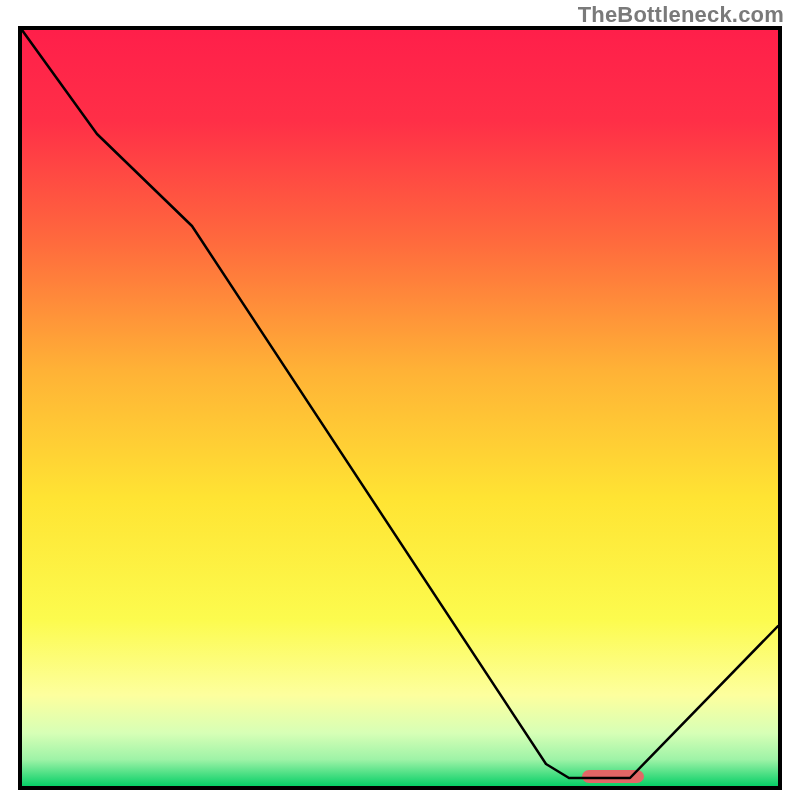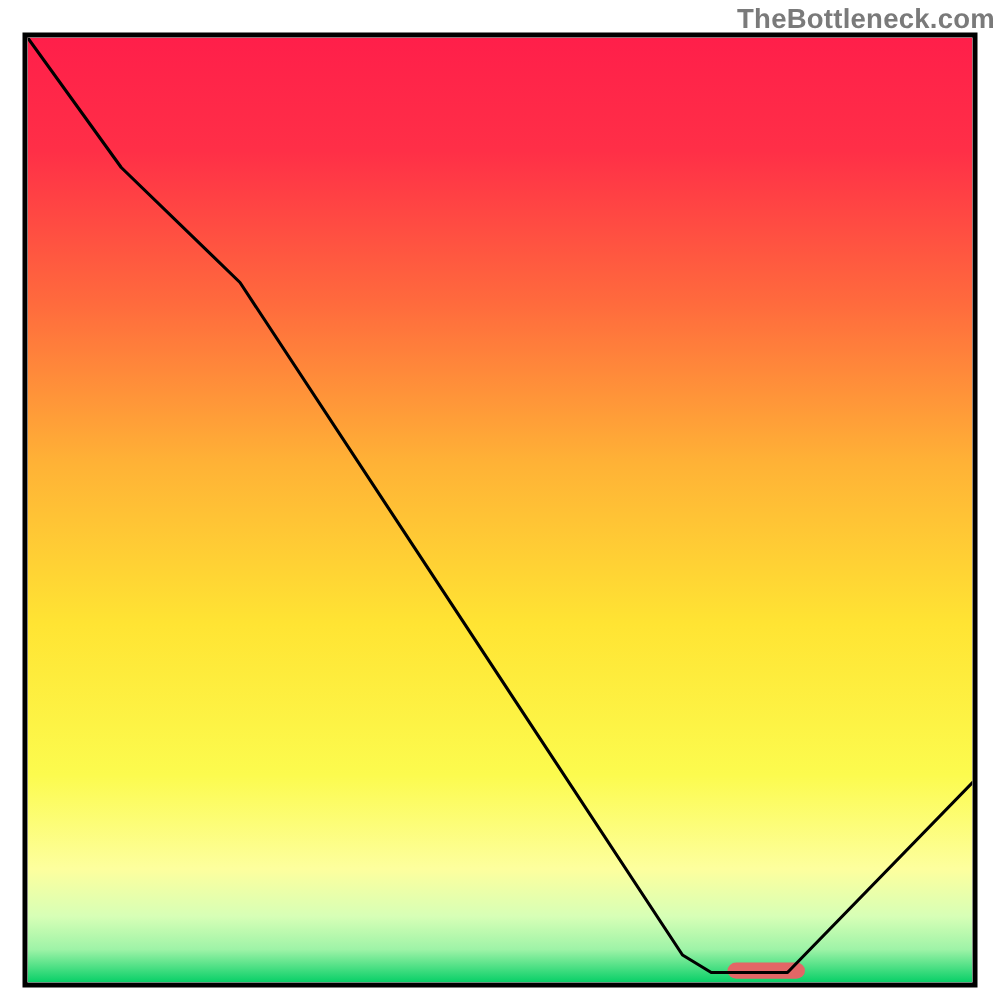--- a/index.html
+++ b/index.html
@@ -16,21 +16,21 @@
     left: 18px;
     width: 764px;
     height: 764px;
     border: 4px solid #000;
     box-sizing: border-box;
     overflow: hidden;
   }
   .watermark {
     position: absolute;
     top: 2px;
-    right: 4px;
+    right: 16px;
     font-size: 22px;
     font-weight: bold;
     color: #7a7a7a;
     letter-spacing: 0.2px;
     font-family: Arial, Helvetica, sans-serif;
   }
   svg {
     display: block;
     width: 100%;
     height: 100%;

